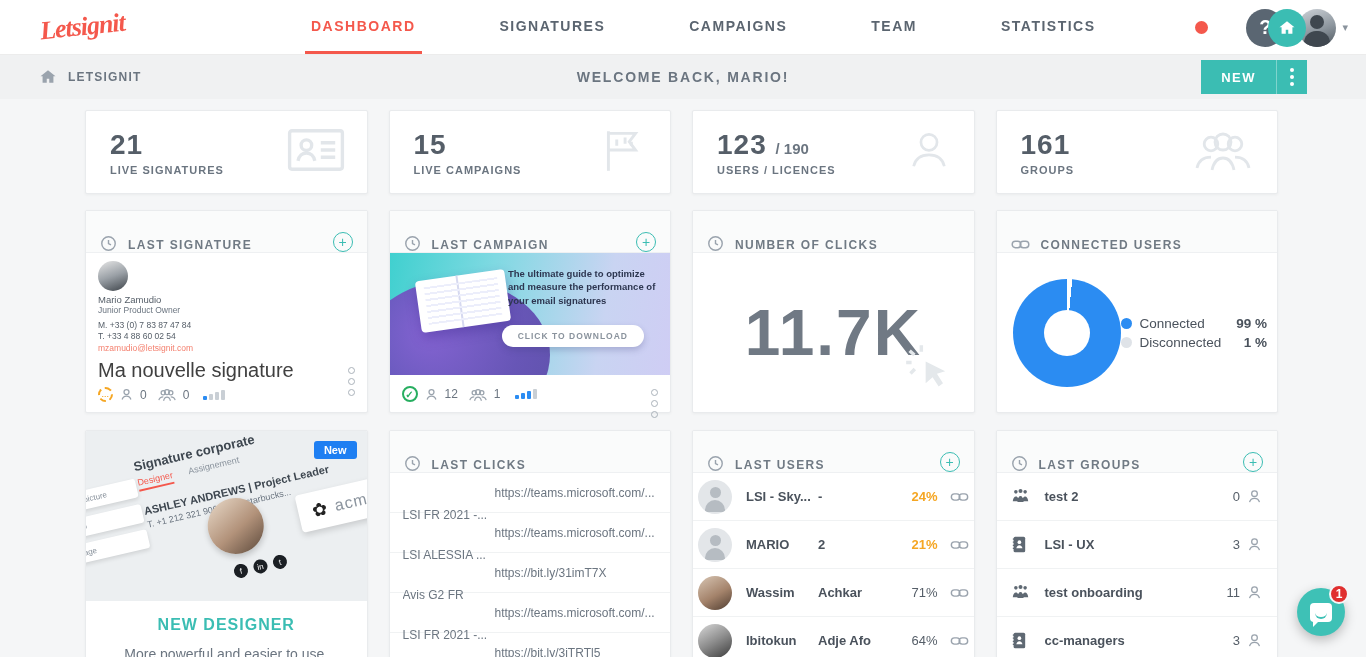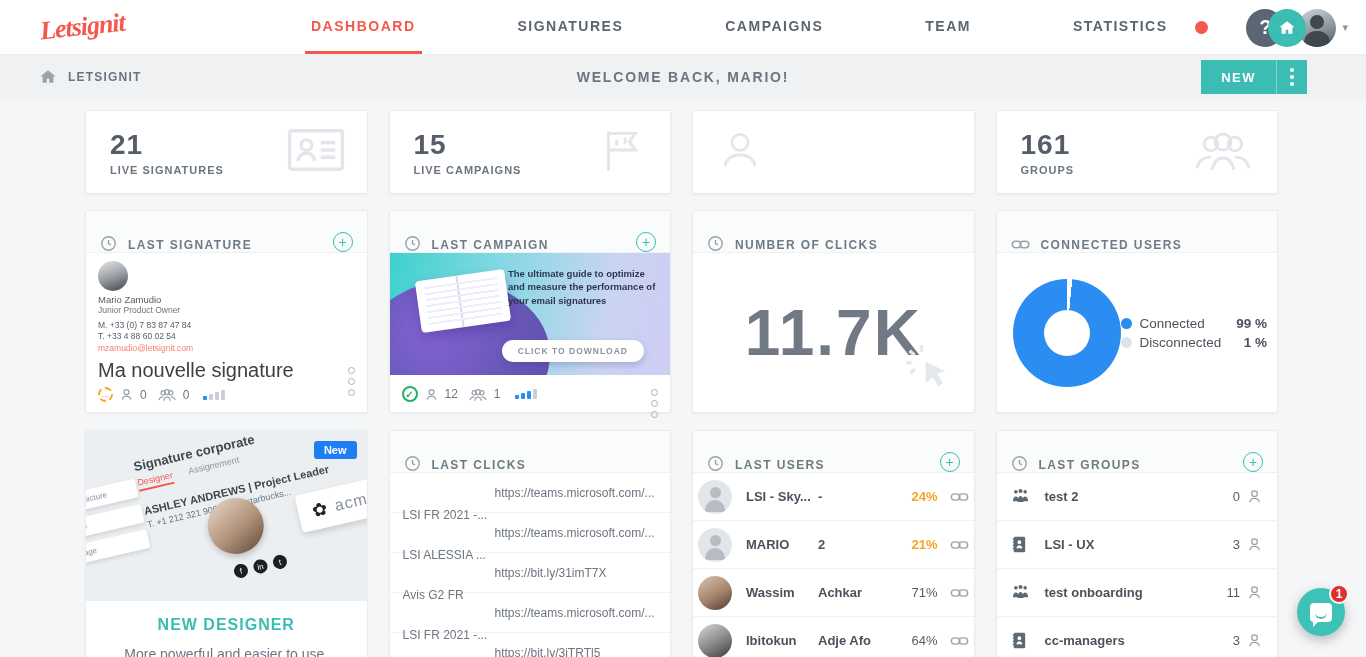--- a/index.html
+++ b/index.html
@@ -3,21 +3,21 @@
 <meta charset="utf-8">
 <style>
   * { margin:0; padding:0; box-sizing:border-box; }
   html,body { width:1366px; height:657px; overflow:hidden; }
   body { font-family:"Liberation Sans", sans-serif; background:#f5f6f7; color:#5b6570; }
 
   
   .topnav { height:55px; background:#fff; border-bottom:1px solid #ececec; display:flex; align-items:stretch; position:relative; }
   .logo { width:250px; display:flex; align-items:center; padding-left:40px; }
   .logo-text { font-family:"Liberation Serif", serif; font-style:italic; font-weight:bold; font-size:26px; color:#f4584c; transform:rotate(-6deg); letter-spacing:-1px; }
-  .nav-links { display:flex; align-items:stretch; gap:90px; margin-left:55px; }
+  .nav-links { display:flex; align-items:stretch; gap:72px; margin-left:55px; }
   .nav-link { display:flex; align-items:center; font-size:14px; font-weight:bold; letter-spacing:1.5px; color:#5b6570; cursor:pointer; border-bottom:3px solid transparent; padding:0 6px; }
   .nav-link.active { color:#f4584c; border-bottom-color:#f4584c; }
   .nav-right { position:absolute; right:18px; top:0; height:55px; display:flex; align-items:center; }
   .notif-dot { width:13px; height:13px; border-radius:50%; background:#f4584c; margin-right:38px; }
   .circ { width:38px; height:38px; border-radius:50%; display:flex; align-items:center; justify-content:center; }
   .circ-question { background:#5a6672; color:#fff; font-size:20px; font-weight:bold; margin-right:-16px; position:relative; z-index:1; }
   .circ-home { background:#3bbdb3; position:relative; z-index:3; }
   .circ-avatar { background:linear-gradient(160deg,#cfd4d9 0%,#8d969e 55%,#4d565e 100%); margin-left:-8px; position:relative; z-index:2; overflow:hidden; }
   .avatar-head { width:14px; height:14px; border-radius:50%; background:#3f474f; margin-top:6px; }
   .avatar-body { width:26px; height:16px; border-radius:12px 12px 0 0; background:#3f474f; margin-top:2px; }
@@ -77,21 +77,21 @@
   .kebab { position:absolute; right:12px; top:14px; display:flex; flex-direction:column; gap:4px; cursor:pointer; }
   .kebab i { width:7px; height:7px; border:1.5px solid #aab2ba; border-radius:50%; }
 
   
   .banner { height:124px; margin:0; position:relative; background:linear-gradient(100deg,#40d0cf 0%,#7fd9e2 35%,#c9d4f2 75%,#cfcdf4 100%); overflow:hidden; display:flex; align-items:center; }
   .banner-blob { position:absolute; left:-30px; bottom:-55px; width:190px; height:150px; border-radius:50%; background:radial-gradient(circle at 35% 35%, #8a4fd0 0%, #5f3fae 60%, #4d3a9e 100%); opacity:.85; }
   .banner-book { position:absolute; left:28px; top:22px; width:90px; height:52px; background:#fff; border-radius:4px; transform:rotate(-8deg); box-shadow:0 6px 12px rgba(60,40,140,.35); }
   .banner-book:before { content:""; position:absolute; left:46%; top:0; bottom:0; width:2px; background:#d6d9f0; }
   .banner-book:after { content:""; position:absolute; inset:7px 8px; background:repeating-linear-gradient(#eceefb 0 2px, transparent 2px 6px); }
   .banner-txt { position:absolute; right:12px; top:14px; width:150px; font-size:9.5px; font-weight:bold; color:#2d3650; line-height:1.45; }
-  .banner-pill { position:absolute; right:26px; bottom:13px; background:#fff; color:#8a939d; font-size:8.5px; font-weight:bold; letter-spacing:1px; padding:6px 16px; border-radius:12px; box-shadow:0 3px 6px rgba(60,60,120,.25); }
+  .banner-pill { position:absolute; right:26px; bottom:28px; background:#fff; color:#8a939d; font-size:8.5px; font-weight:bold; letter-spacing:1px; padding:6px 16px; border-radius:12px; box-shadow:0 3px 6px rgba(60,60,120,.25); }
 
   
   .clicks-body { flex:1; position:relative; display:flex; align-items:center; justify-content:center; }
   .clicks-value { font-size:64px; font-weight:bold; color:#707984; letter-spacing:2px; }
   .cursor-icon { position:absolute; right:18px; bottom:14px; color:#e4e8eb; }
 
   
   .donut-body { flex:1; display:flex; align-items:center; padding:0 10px 0 16px; }
   .donut { width:108px; height:108px; border-radius:50%; position:relative; flex:none; }
   .donut:after { content:""; position:absolute; left:50%; top:50%; width:46px; height:46px; margin:-23px 0 0 -23px; background:#fff; border-radius:50%; }
@@ -234,20 +234,24 @@
       </div>
       <span class="stat-icon">
         <svg width="50" height="50" viewBox="0 0 24 24" fill="none" stroke="currentColor" stroke-width="1.4">
             <path d="M5 22V3"></path>
             <path d="M5 4h13l-3 4 3 4H5"></path>
             <path d="M9 7v3M13 6v3M16 8v2"></path>
           </svg>
       </span>
     </div>
     <div class="card stat-card">
+      <div>
+        <div class="stat-num"><span>123</span> <small>/ 190</small></div>
+        <div class="stat-label">USERS / LICENCES</div>
+      </div>
       <span class="stat-icon">
         <svg width="46" height="50" viewBox="0 0 24 24" fill="none" stroke="currentColor" stroke-width="1.4">
             <circle cx="12" cy="8" r="4.2"></circle>
             <path d="M4 20.5c1-4.4 4.2-6 8-6s7 1.6 8 6"></path>
           </svg>
       </span>
     </div>
     <div class="card stat-card">
       <div>
         <div class="stat-num">161</div>

